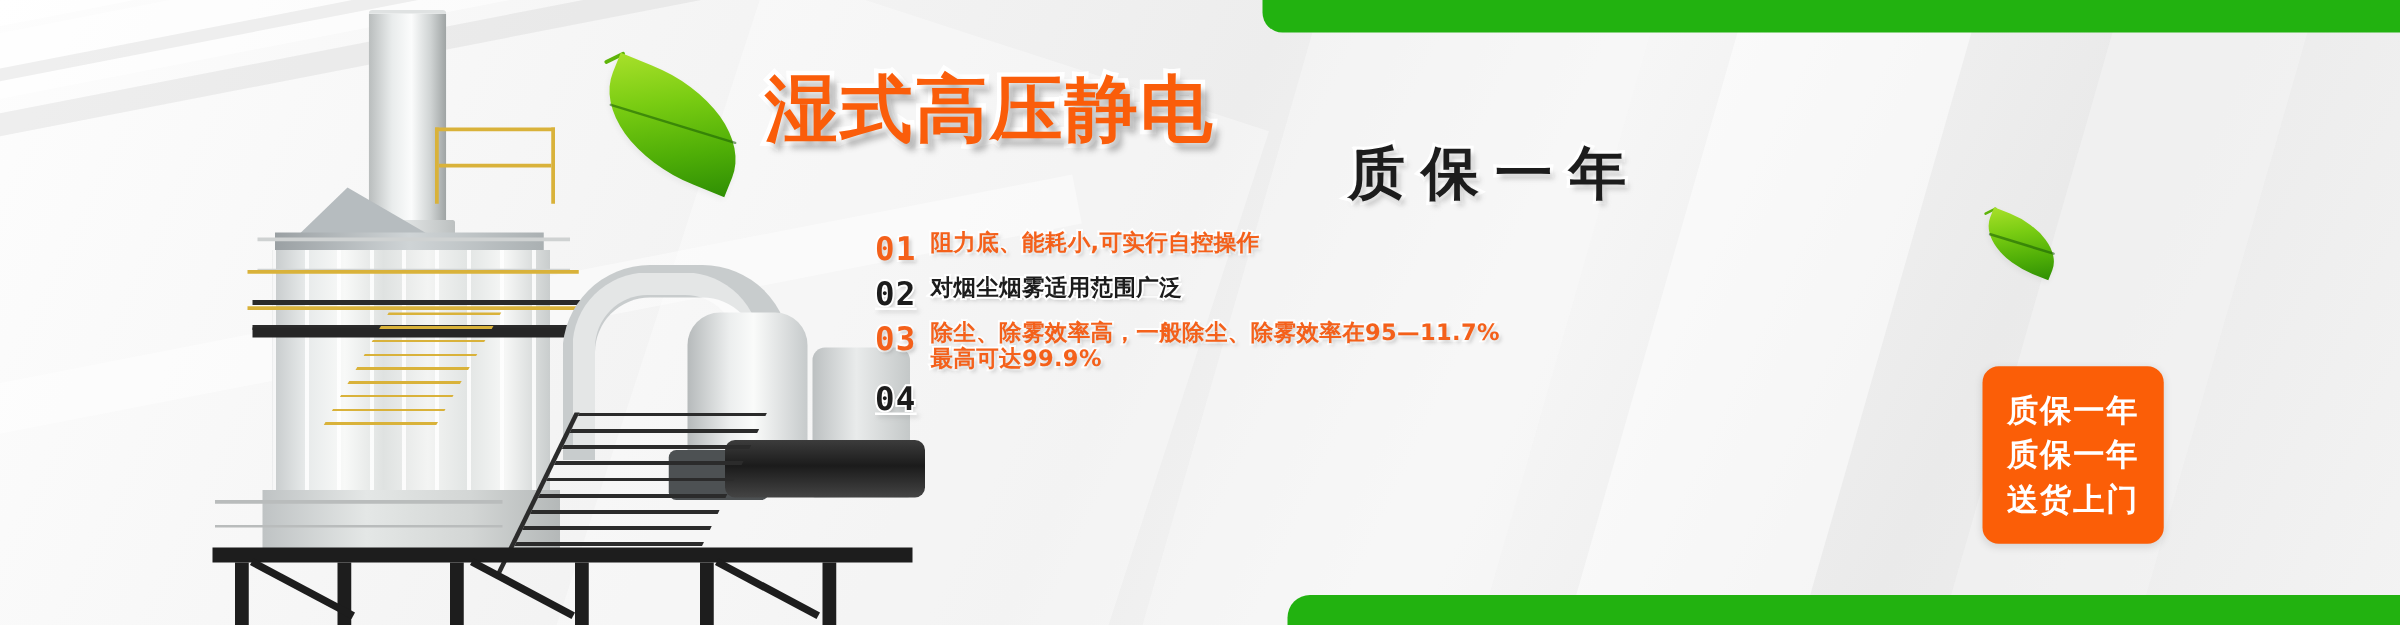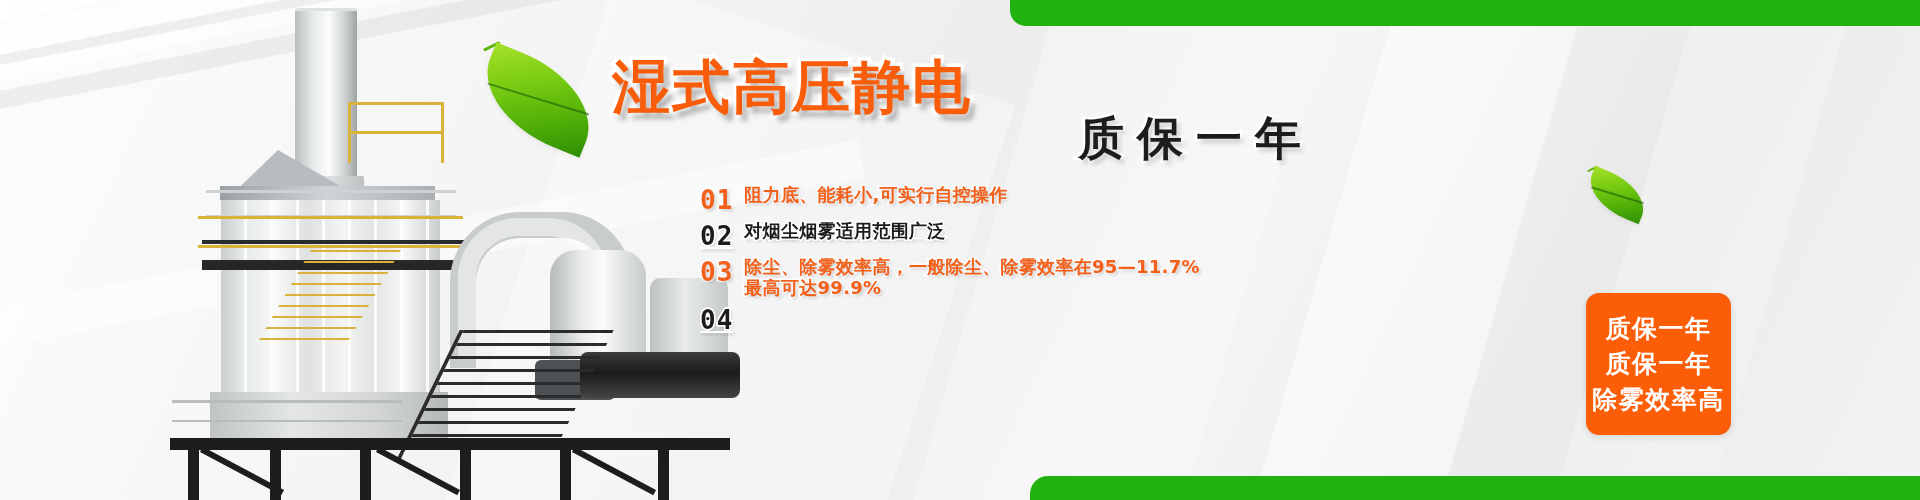--- a/index.html
+++ b/index.html
@@ -243,16 +243,16 @@
 
     <div class="feat">
       <span class="num c-dark">04</span>
     </div>
 
   </div>
 
   <div id="badge">
     <div class="bline">质保一年</div>
     <div class="bline">质保一年</div>
-    <div class="bline">除雾效率高</div>
+    <div class="bline">送货上门</div>
   </div>
 
 </div>
 
 </body></html>

